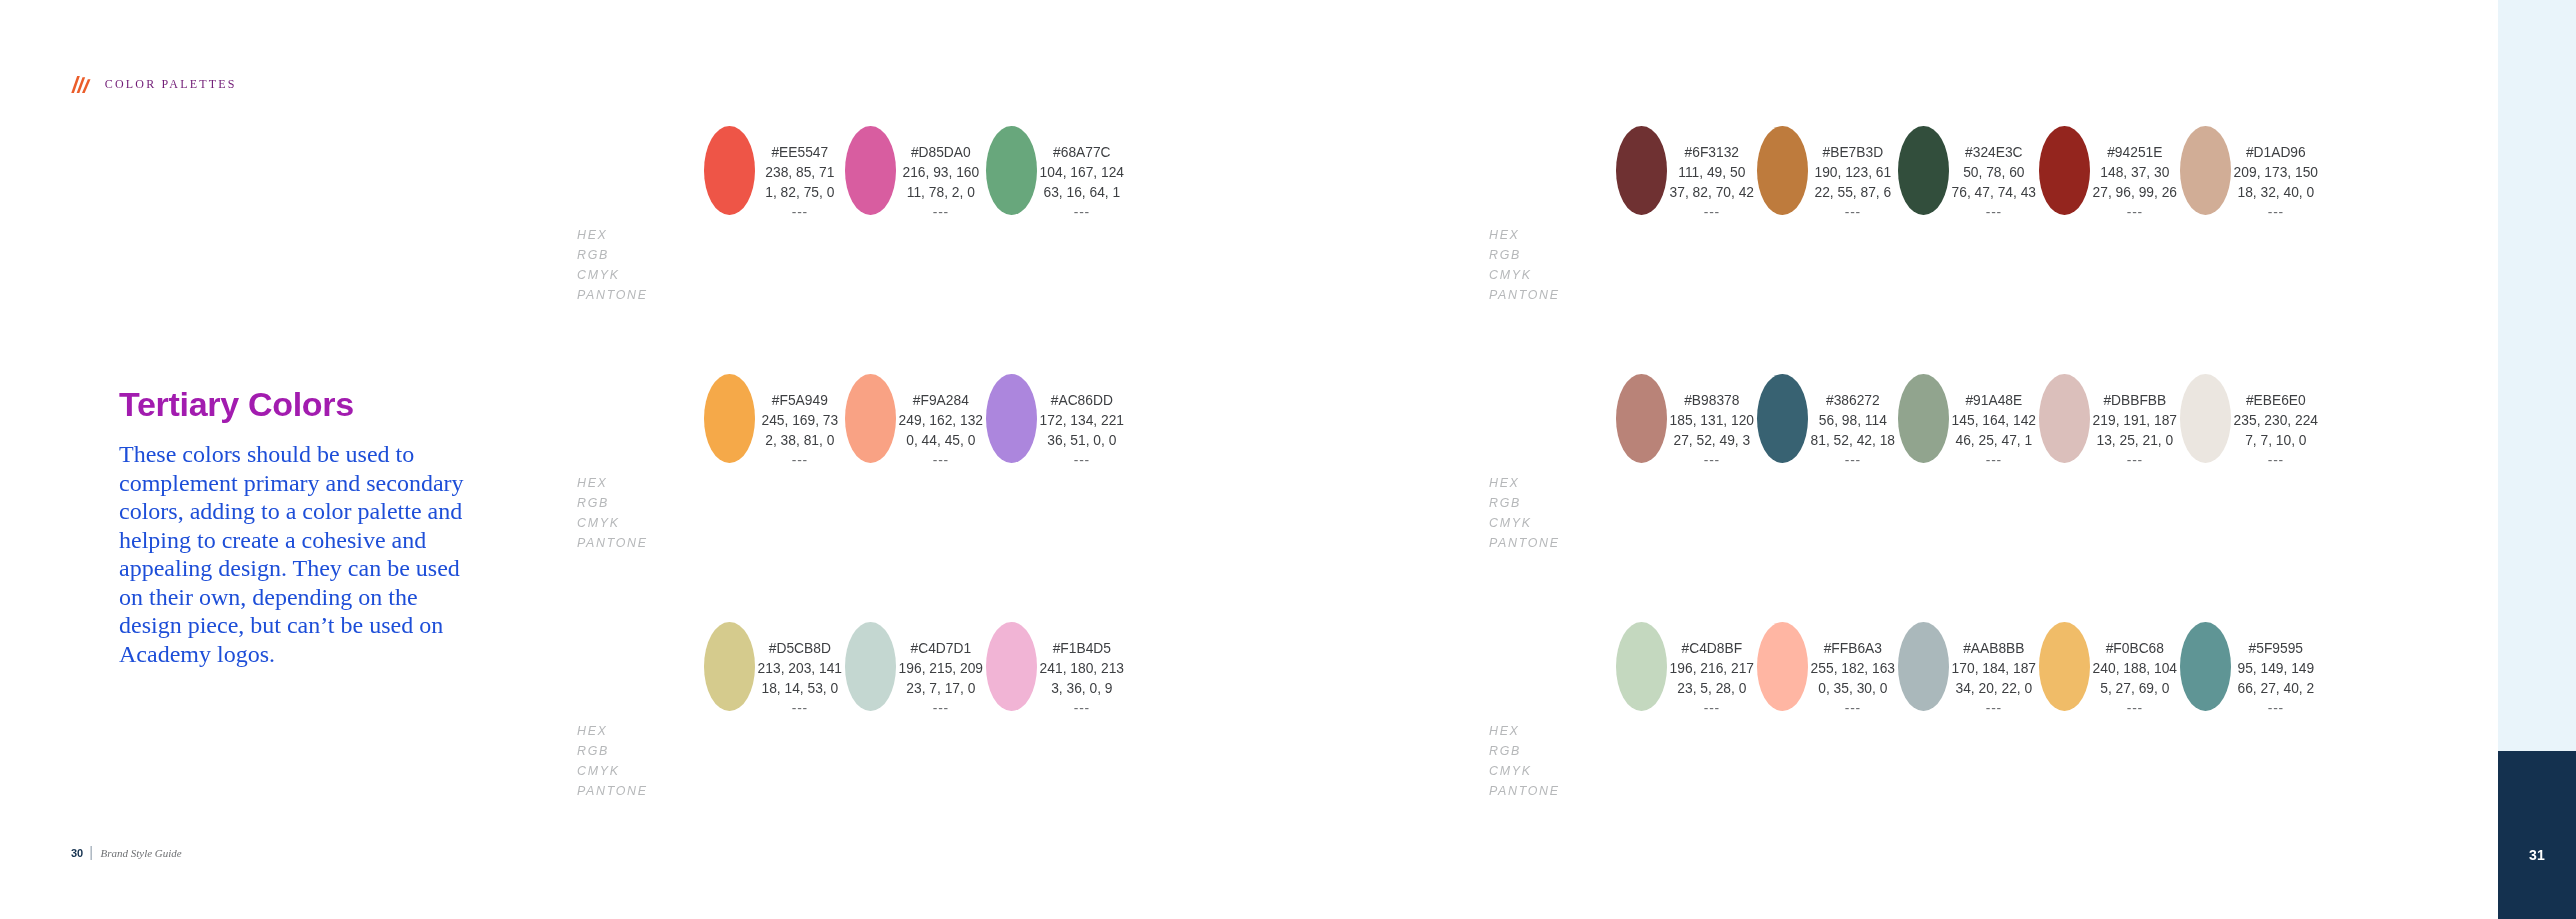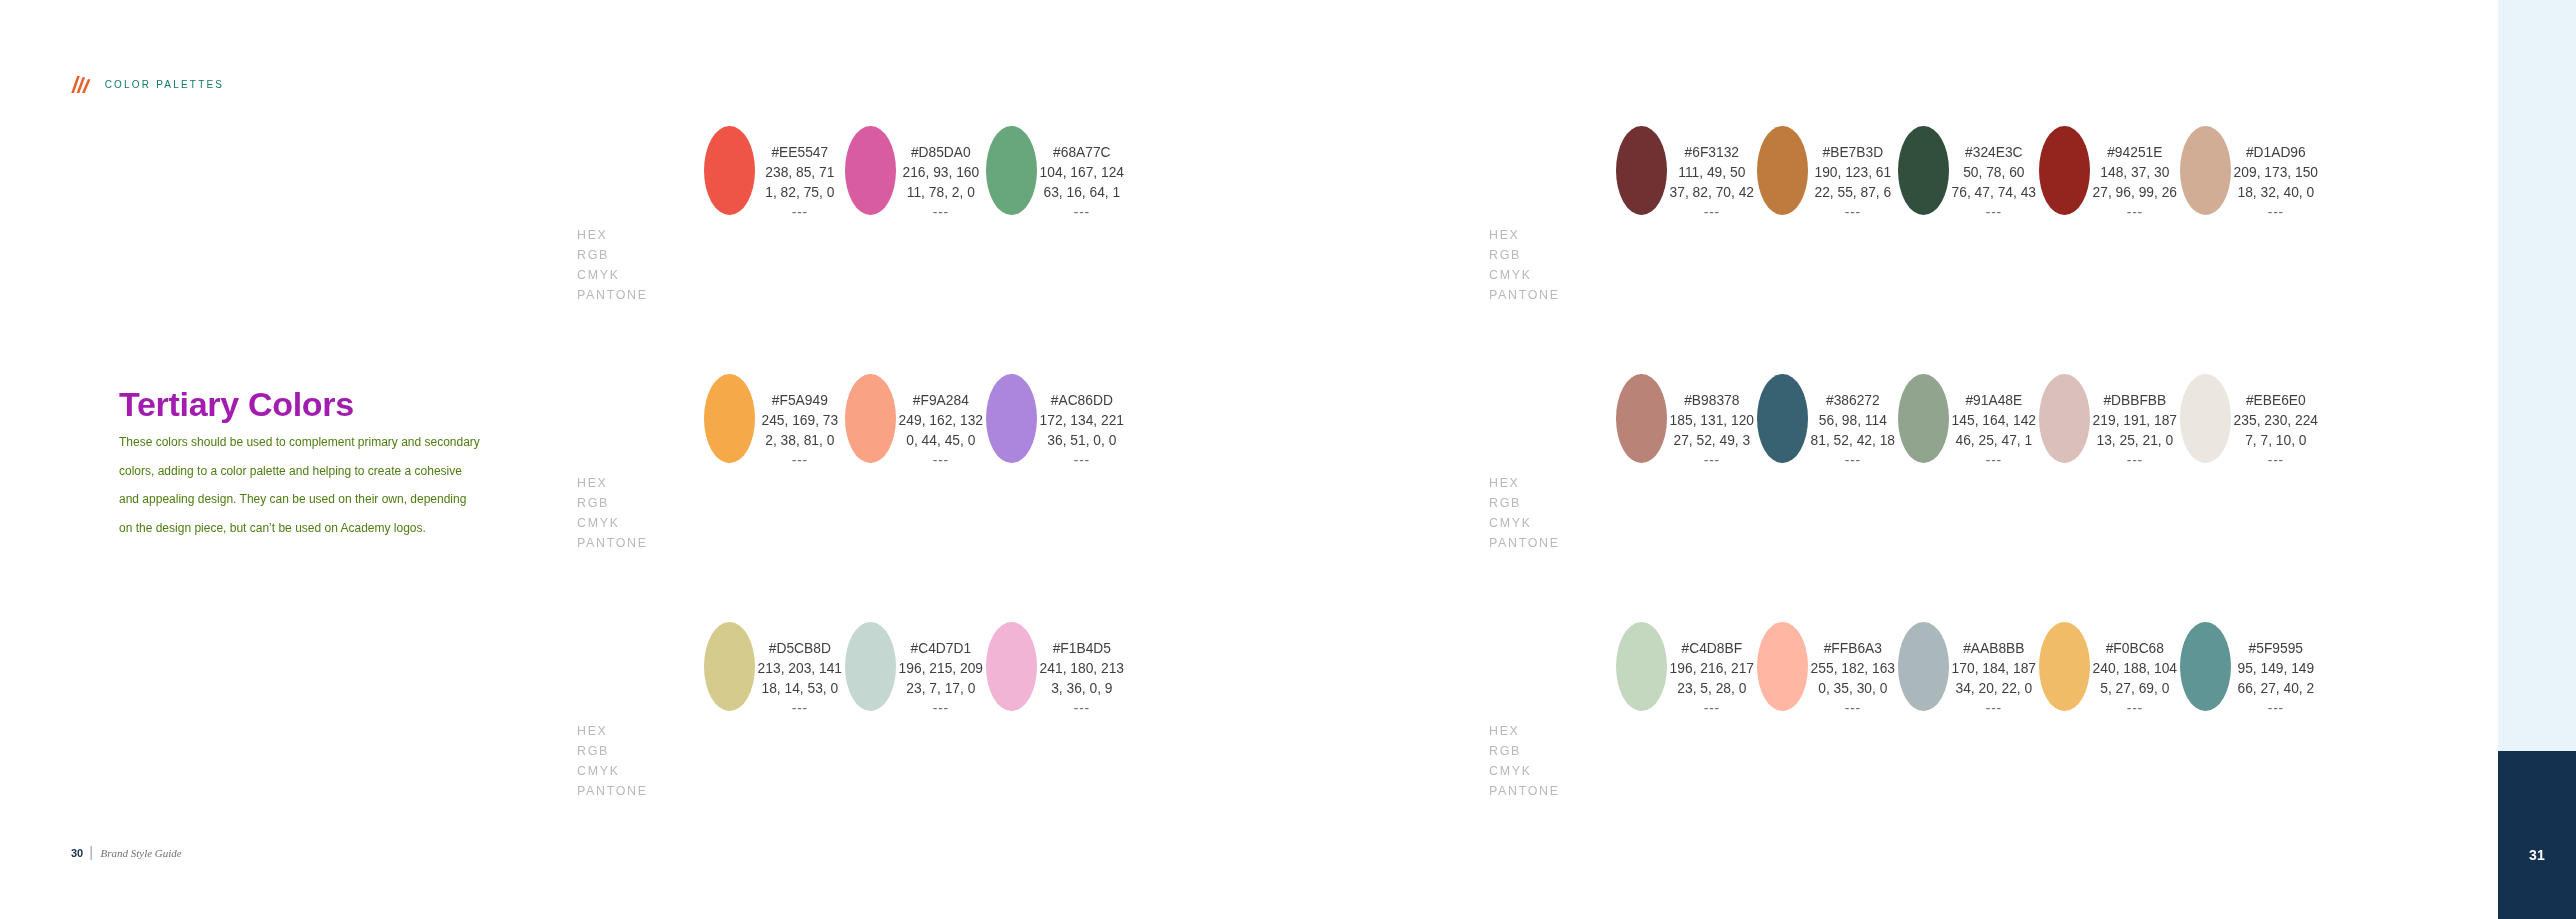--- a/index.html
+++ b/index.html
@@ -59,47 +59,49 @@
     align-items: center;
     height: 19px;
   }
   .eyebrow-mark {
     width: 23px;
     height: 17.4px;
     margin-right: 10.7px;
     display: block;
   }
   .eyebrow-text {
-    color: #0f766e;
-    font-size: 10px;
+    color: #701a75;
+    font-size: 12px;
     letter-spacing: 2.2px;
     font-weight: 500;
     white-space: nowrap;
+    font-family: Liberation Serif, serif;
   }
 
   
   .section-title {
     position: absolute;
     left: 119px;
     top: 362px;
     color: #a21caf;
     font-size: 34px;
     font-weight: bold;
     letter-spacing: -0.3px;
     white-space: nowrap;
   }
   .section-body {
     position: absolute;
     left: 119px;
     top: 416px;
     width: 362px;
-    color: #4d7c0f;
-    font-size: 12px;
+    color: #1d4ed8;
+    font-size: 24px;
     line-height: 28.5px;
     font-weight: 300;
+    font-family: Liberation Serif, serif;
   }
 
   
   .palette-group {
     position: absolute;
   }
   .group-left  { left: 577px;  top: 101px; }
   .group-right { left: 1462px; top: 101px; }
 
   .palette-row {
@@ -116,20 +118,21 @@
   }
   .group-right .row-labels { left: 27px; }
 
   .row-label {
     color: #B6B8BA;
     font-size: 12.4px;
     letter-spacing: 1.7px;
     line-height: 20px;
     font-weight: 400;
     white-space: nowrap;
+    font-style: italic;
   }
 
   .swatch-cols {
     position: absolute;
     left: 127px;
     top: 0;
     display: flex;
   }
   .group-right .swatch-cols { left: 154px; }
 

